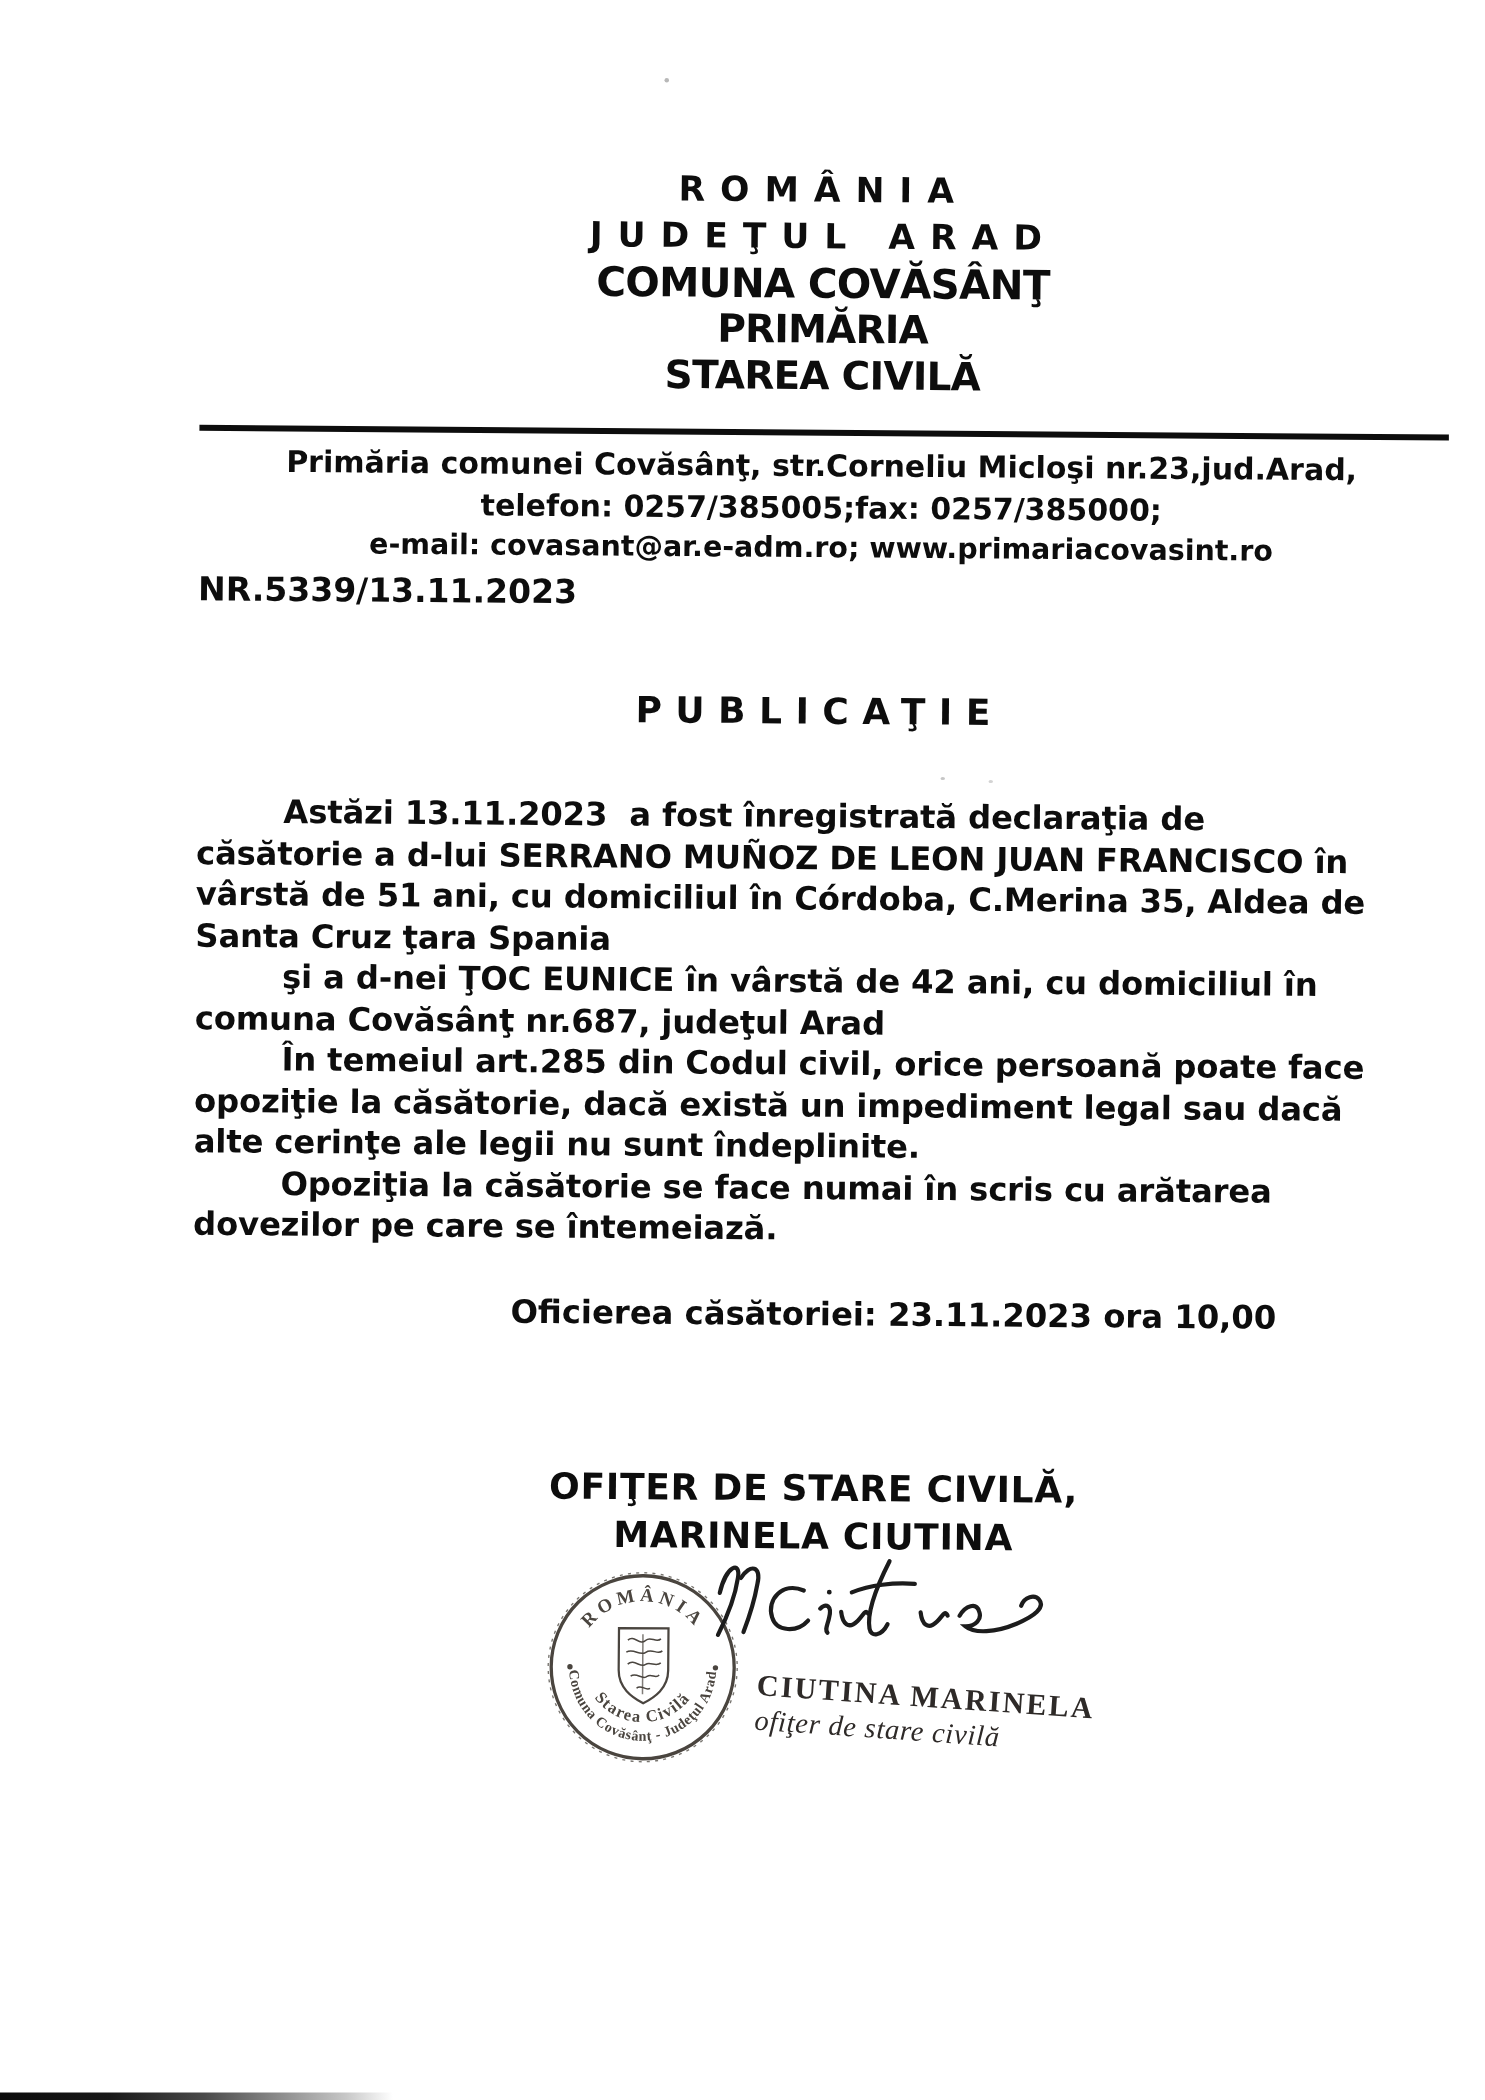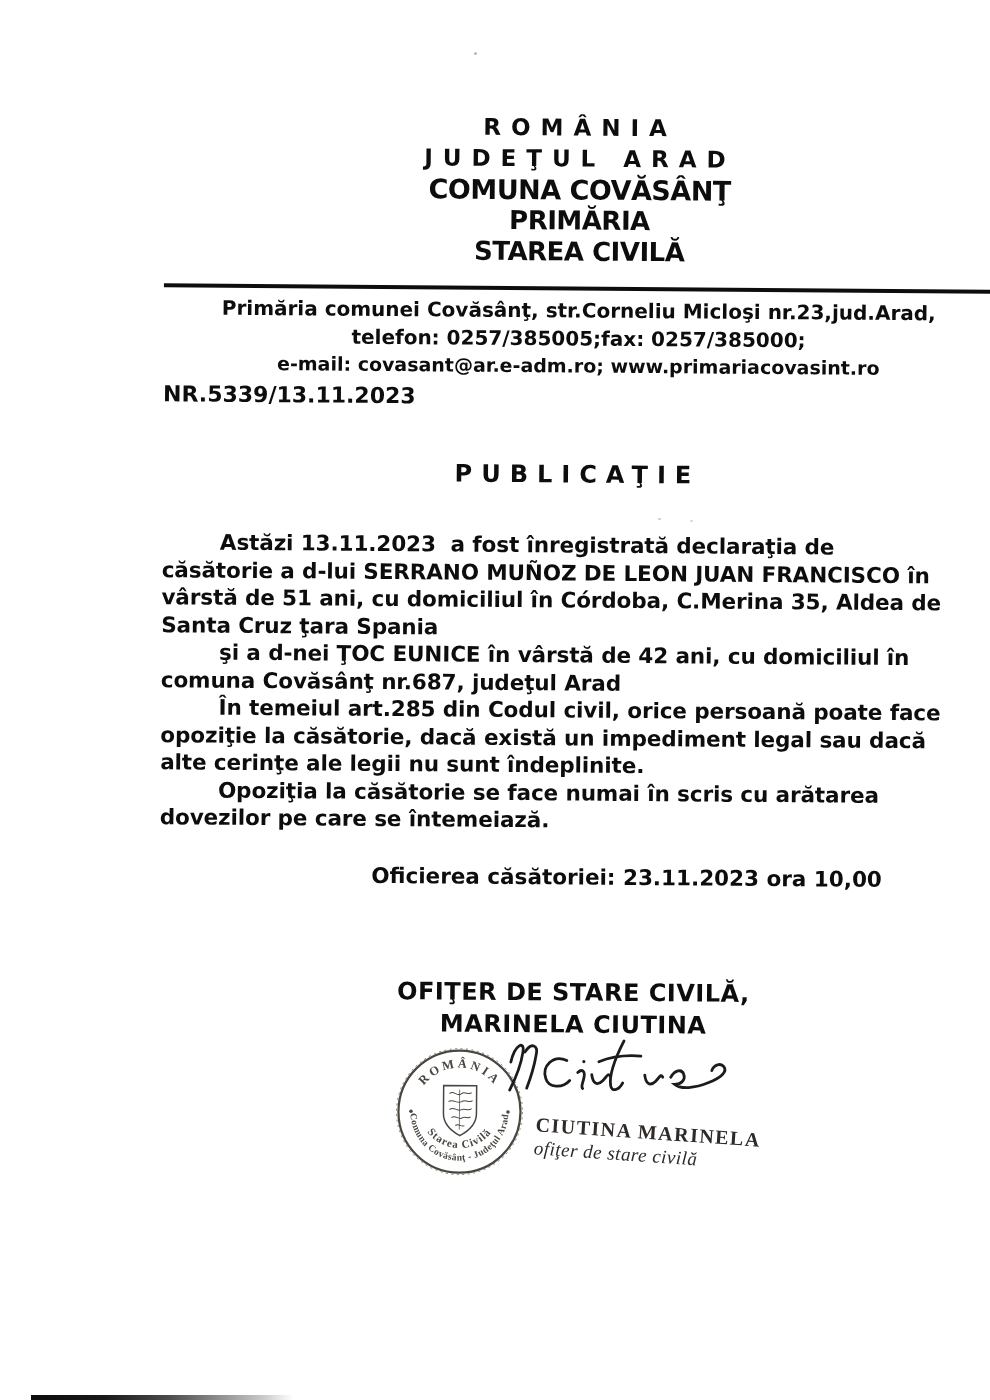--- a/index.html
+++ b/index.html
@@ -1,21 +1,21 @@
 <!DOCTYPE html>
 <html><head>
 <meta charset="utf-8">
 <style>
   html,body{margin:0;padding:0;}
   body{
     width:990px;height:1400px;background:#ffffff;position:relative;overflow:hidden;
     font-family:"DejaVu Sans","Liberation Sans",sans-serif;
     color:#0d0d0d;
   }
-  .page{position:absolute;inset:0;margin-left:31px;}
+  .page{position:absolute;inset:0;}
   .skew{position:absolute;inset:0;transform:rotate(0.45deg);transform-origin:50% 20%;}
   .content{position:absolute;left:133px;top:0;width:830px;}
 
   .header{position:absolute;top:112px;left:0;width:100%;text-align:center;font-weight:bold;}
   .h-line{line-height:31px;white-space:pre;}
   .h1{font-size:23px;letter-spacing:10px;}
   .h2{font-size:23px;letter-spacing:10px;}
   .h3{font-size:27px;letter-spacing:-0.5px;}
   .h4{font-size:26px;letter-spacing:-0.5px;}
   .h5{font-size:26px;letter-spacing:-0.5px;}

